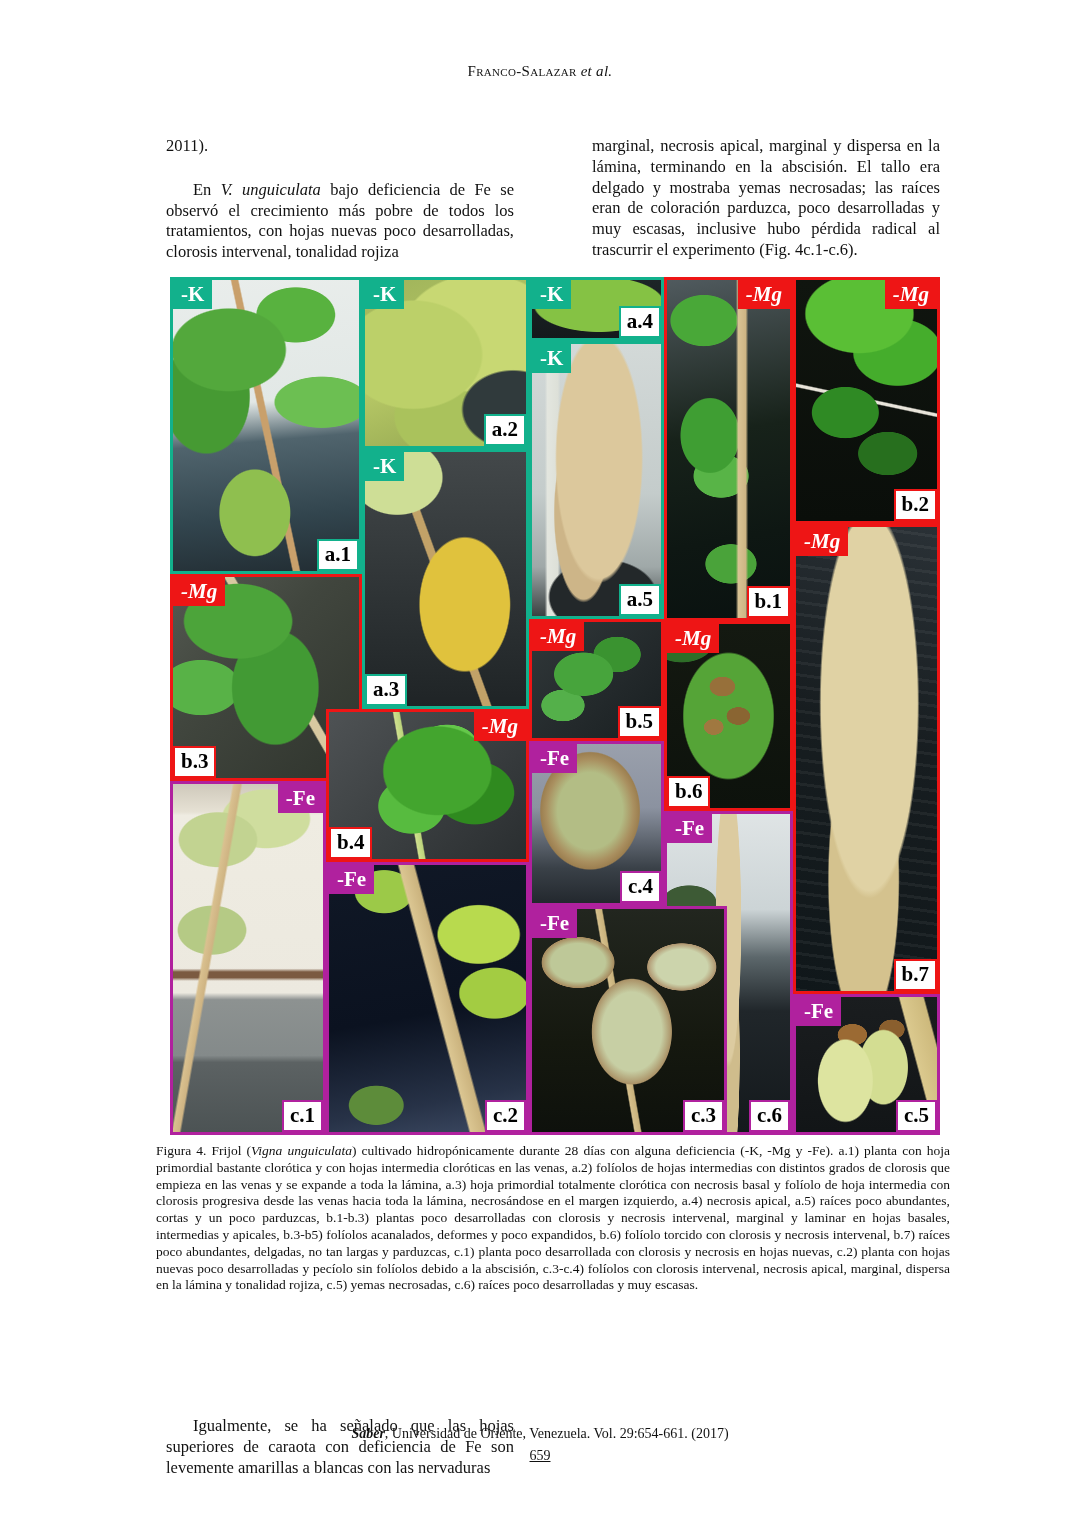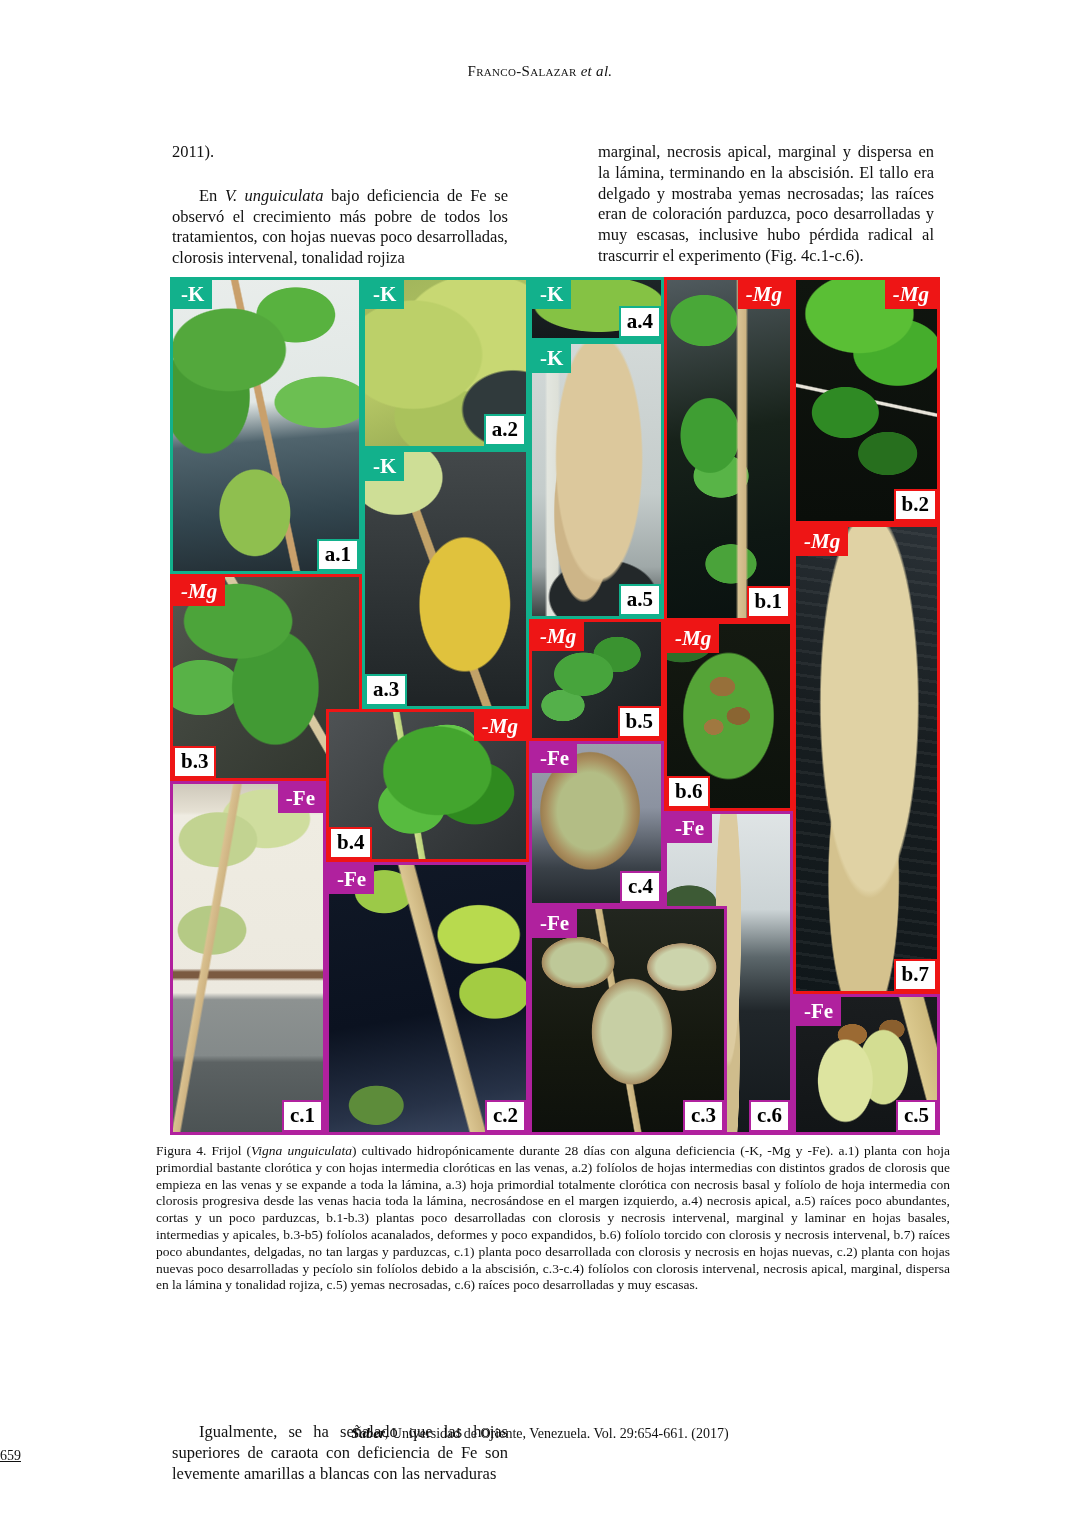--- a/index.html
+++ b/index.html
@@ -8,29 +8,29 @@
   .page{position:absolute;inset:0;background:#fff;padding-left:24px;}
 
   
   .running-head{position:absolute;top:63px;left:0;width:100%;text-align:center;
                 font-size:15px;letter-spacing:.3px;}
   .sc{font-variant:small-caps;}
   .cols{position:absolute;left:156px;width:794px;display:flex;gap:58px;}
   .top-cols{top:126px;}
   .bottom-cols{top:1406px;}
   .col{width:368px;text-align:justify;font-size:16.5px;line-height:1.26;}
-  .col p{margin:16px;}
+  .col p{margin:10px;}
   .col p.sp{margin-top:23px;}
   .ind{text-indent:27px;}
 
   .caption{position:absolute;top:1143px;left:156px;width:794px;
            font-size:13.5px;line-height:1.245;text-align:justify;}
 
   .footer{position:absolute;top:1426px;left:0;width:100%;text-align:center;font-size:14px;}
-  .pagenum{position:absolute;top:1448px;left:0;width:100%;text-align:left;font-size:14px;text-decoration:underline;}
+  .pagenum{position:absolute;top:1448px;left:0;width:100%;text-align:center;font-size:14px;text-decoration:underline;}
 
   
   .figure{position:absolute;left:170px;top:277px;width:770px;height:858px;background:#fff;}
   .panel{position:absolute;box-sizing:border-box;border:3px solid #000;overflow:hidden;z-index:1;}
   .panel.z2{z-index:2;}
   .panel.k{border-color:#12B18C;}
   .panel.mg{border-color:#EE1515;}
   .panel.fe{border-color:#B0219E;}
   .photo{position:absolute;inset:0;}
 

